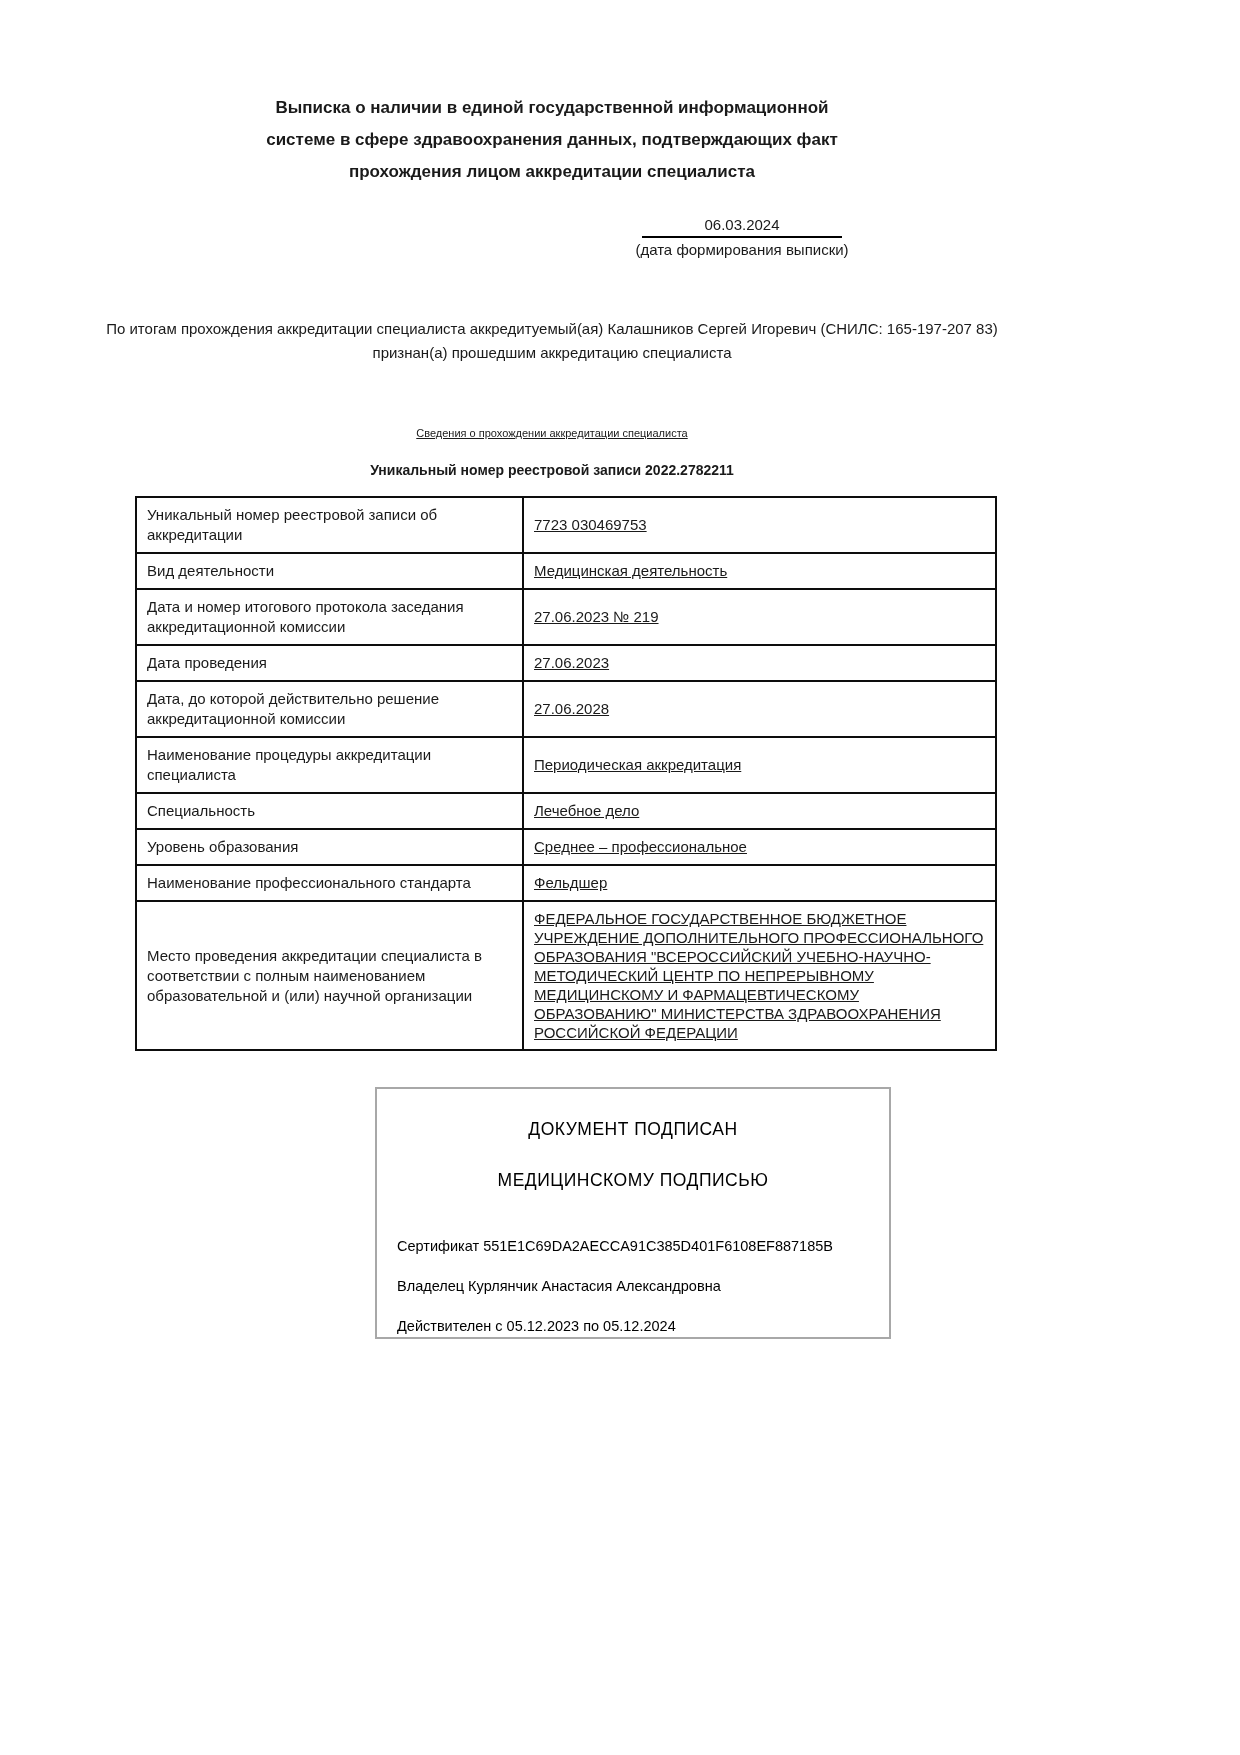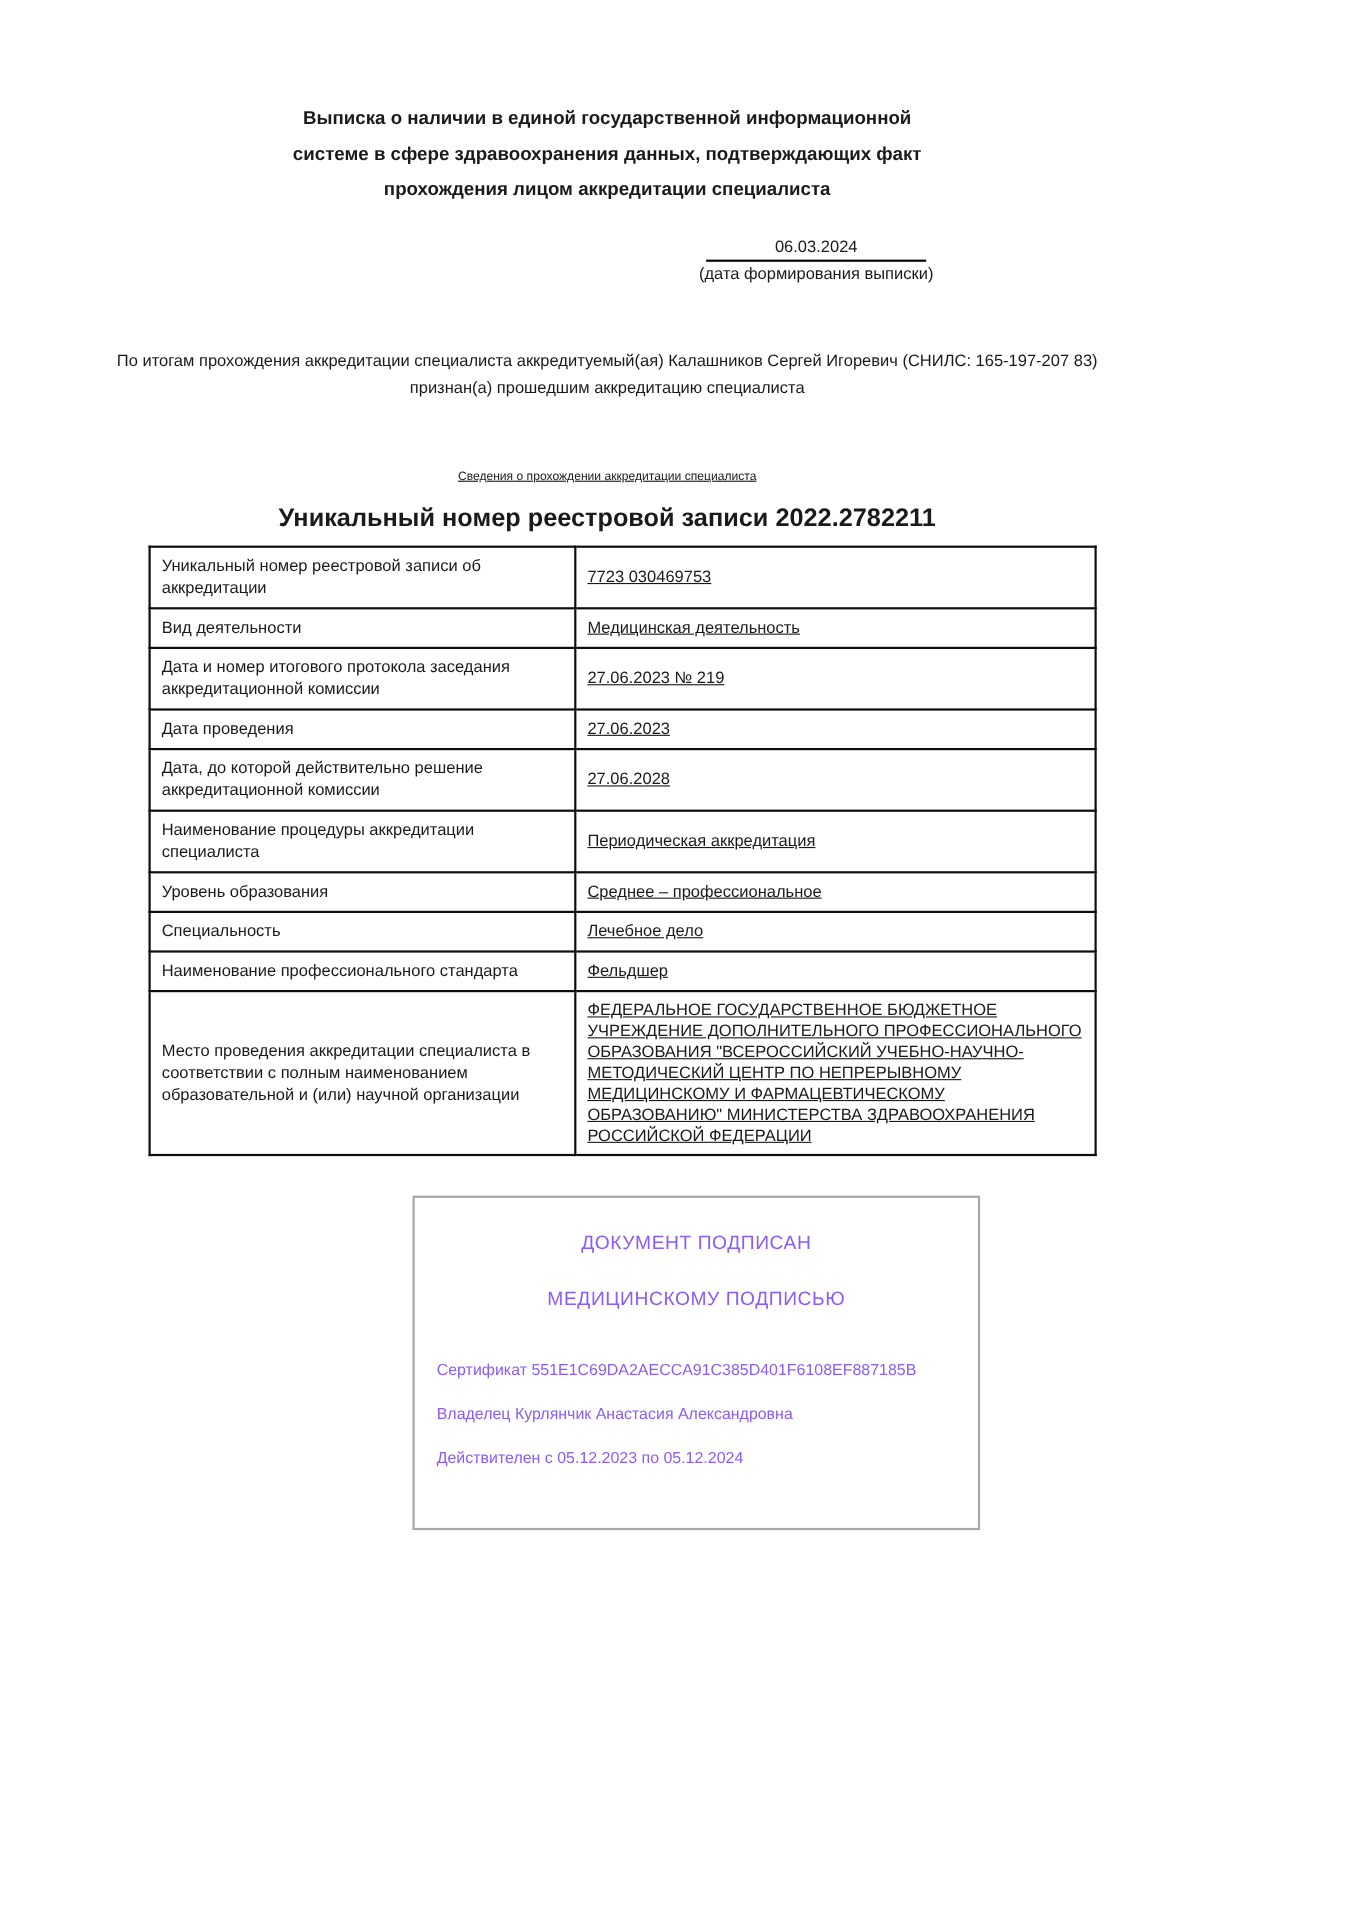--- a/index.html
+++ b/index.html
@@ -54,21 +54,21 @@
     margin-top: 58px;
     text-align: center;
     font-size: 11px;
     text-decoration: underline;
     line-height: 20px;
   }
 
   .registry-heading {
     margin-top: 16px;
     text-align: center;
-    font-size: 23px;
+    font-size: 14px;
     font-weight: bold;
     line-height: 22px;
   }
 
   table.acc-table {
     margin-top: 15px;
     margin-left: 135px;
     width: 835px;
     border-collapse: collapse;
     table-layout: fixed;
@@ -84,23 +84,23 @@
   td.label-cell { width: 387px; }
   td.value-cell { width: 473px; text-decoration: underline; }
   tr.tall td { height: 50px; }
   tr.last-row td.value-cell { line-height: 19px; }
   tr.last-row td { height: 120px; }
 
   .signature-box {
     margin-top: 36px;
     margin-left: 375px;
     width: 516px;
-    height: 304px;
+    height: 252px;
     border: 2px solid #a8a8a8;
-    color: #8b5cf6;
+    color: #000000;
     background: #ffffff;
   }
   .sig-head {
     text-align: center;
     font-size: 17.5px;
     letter-spacing: 0.5px;
     line-height: 20px;
   }
   .sig-head.first { margin-top: 30px; }
   .sig-head.second { margin-top: 31px; }
@@ -159,26 +159,26 @@
         </tr>
         <tr class="tall">
           <td class="label-cell">Дата, до которой действительно решение аккредитационной комиссии</td>
           <td class="value-cell">27.06.2028</td>
         </tr>
         <tr class="tall">
           <td class="label-cell">Наименование процедуры аккредитации специалиста</td>
           <td class="value-cell">Периодическая аккредитация</td>
         </tr>
         <tr>
+          <td class="label-cell">Специальность</td>
+          <td class="value-cell">Лечебное дело</td>
+        </tr>
+        <tr>
           <td class="label-cell">Уровень образования</td>
           <td class="value-cell">Среднее – профессиональное</td>
-        </tr>
-        <tr>
-          <td class="label-cell">Специальность</td>
-          <td class="value-cell">Лечебное дело</td>
         </tr>
         <tr>
           <td class="label-cell">Наименование профессионального стандарта</td>
           <td class="value-cell">Фельдшер</td>
         </tr>
         <tr class="last-row">
           <td class="label-cell">Место проведения аккредитации специалиста в соответствии с полным наименованием образовательной и (или) научной организации</td>
           <td class="value-cell">ФЕДЕРАЛЬНОЕ ГОСУДАРСТВЕННОЕ БЮДЖЕТНОЕ УЧРЕЖДЕНИЕ ДОПОЛНИТЕЛЬНОГО ПРОФЕССИОНАЛЬНОГО ОБРАЗОВАНИЯ "ВСЕРОССИЙСКИЙ УЧЕБНО-НАУЧНО-МЕТОДИЧЕСКИЙ ЦЕНТР ПО НЕПРЕРЫВНОМУ МЕДИЦИНСКОМУ И ФАРМАЦЕВТИЧЕСКОМУ ОБРАЗОВАНИЮ" МИНИСТЕРСТВА ЗДРАВООХРАНЕНИЯ РОССИЙСКОЙ ФЕДЕРАЦИИ</td>
         </tr>
       </tbody>

